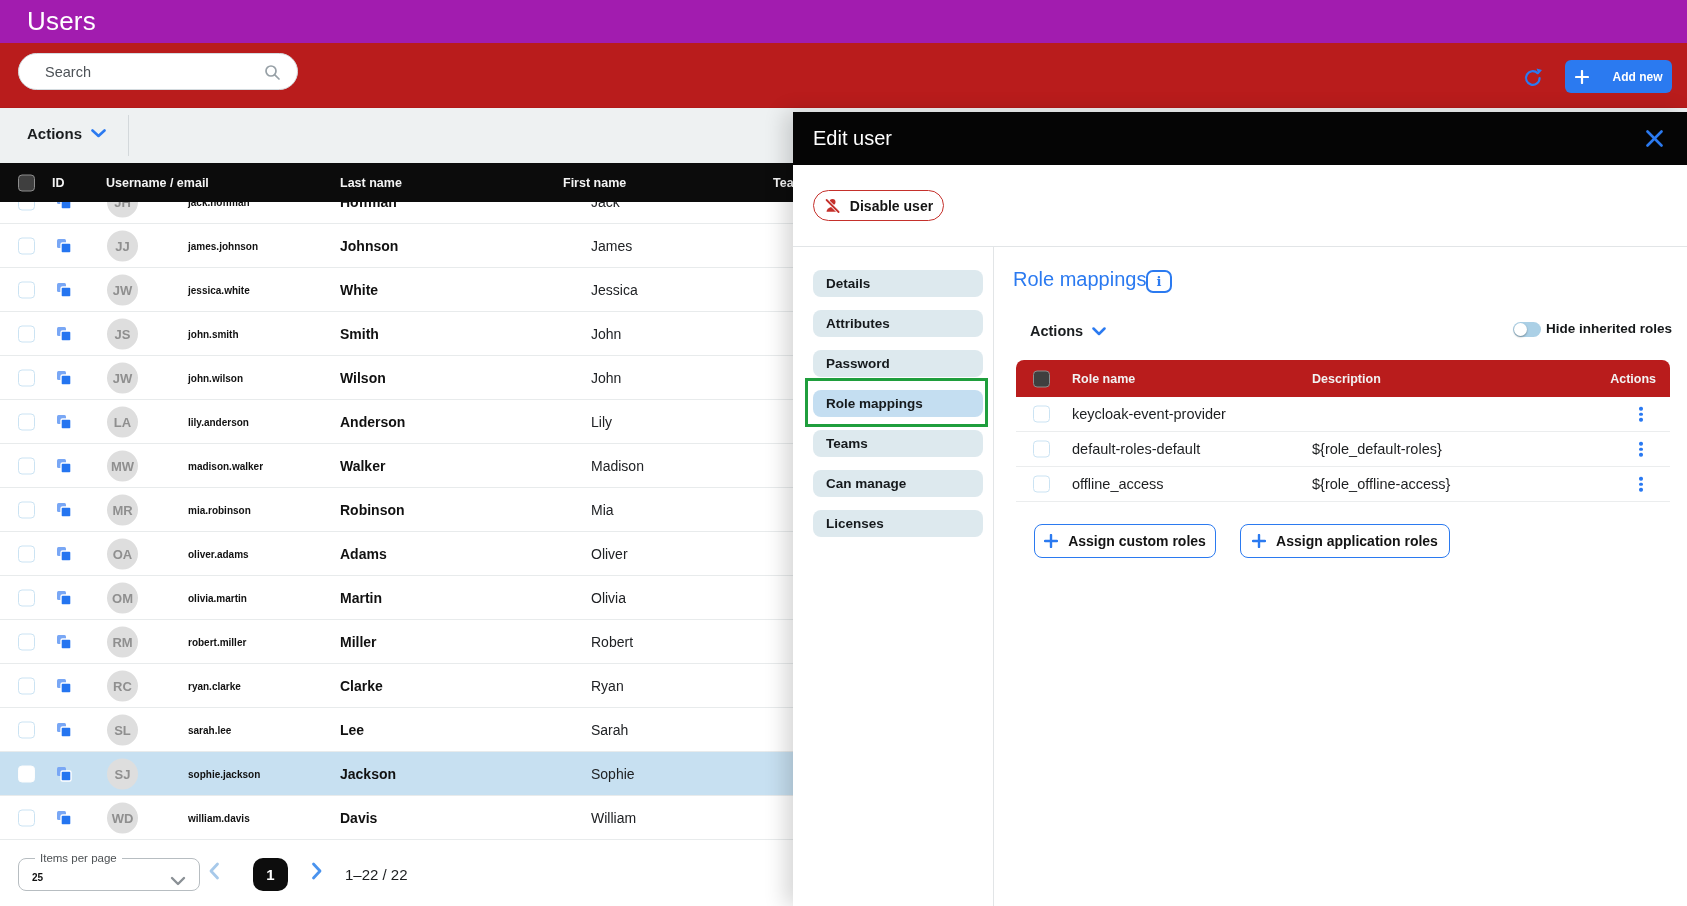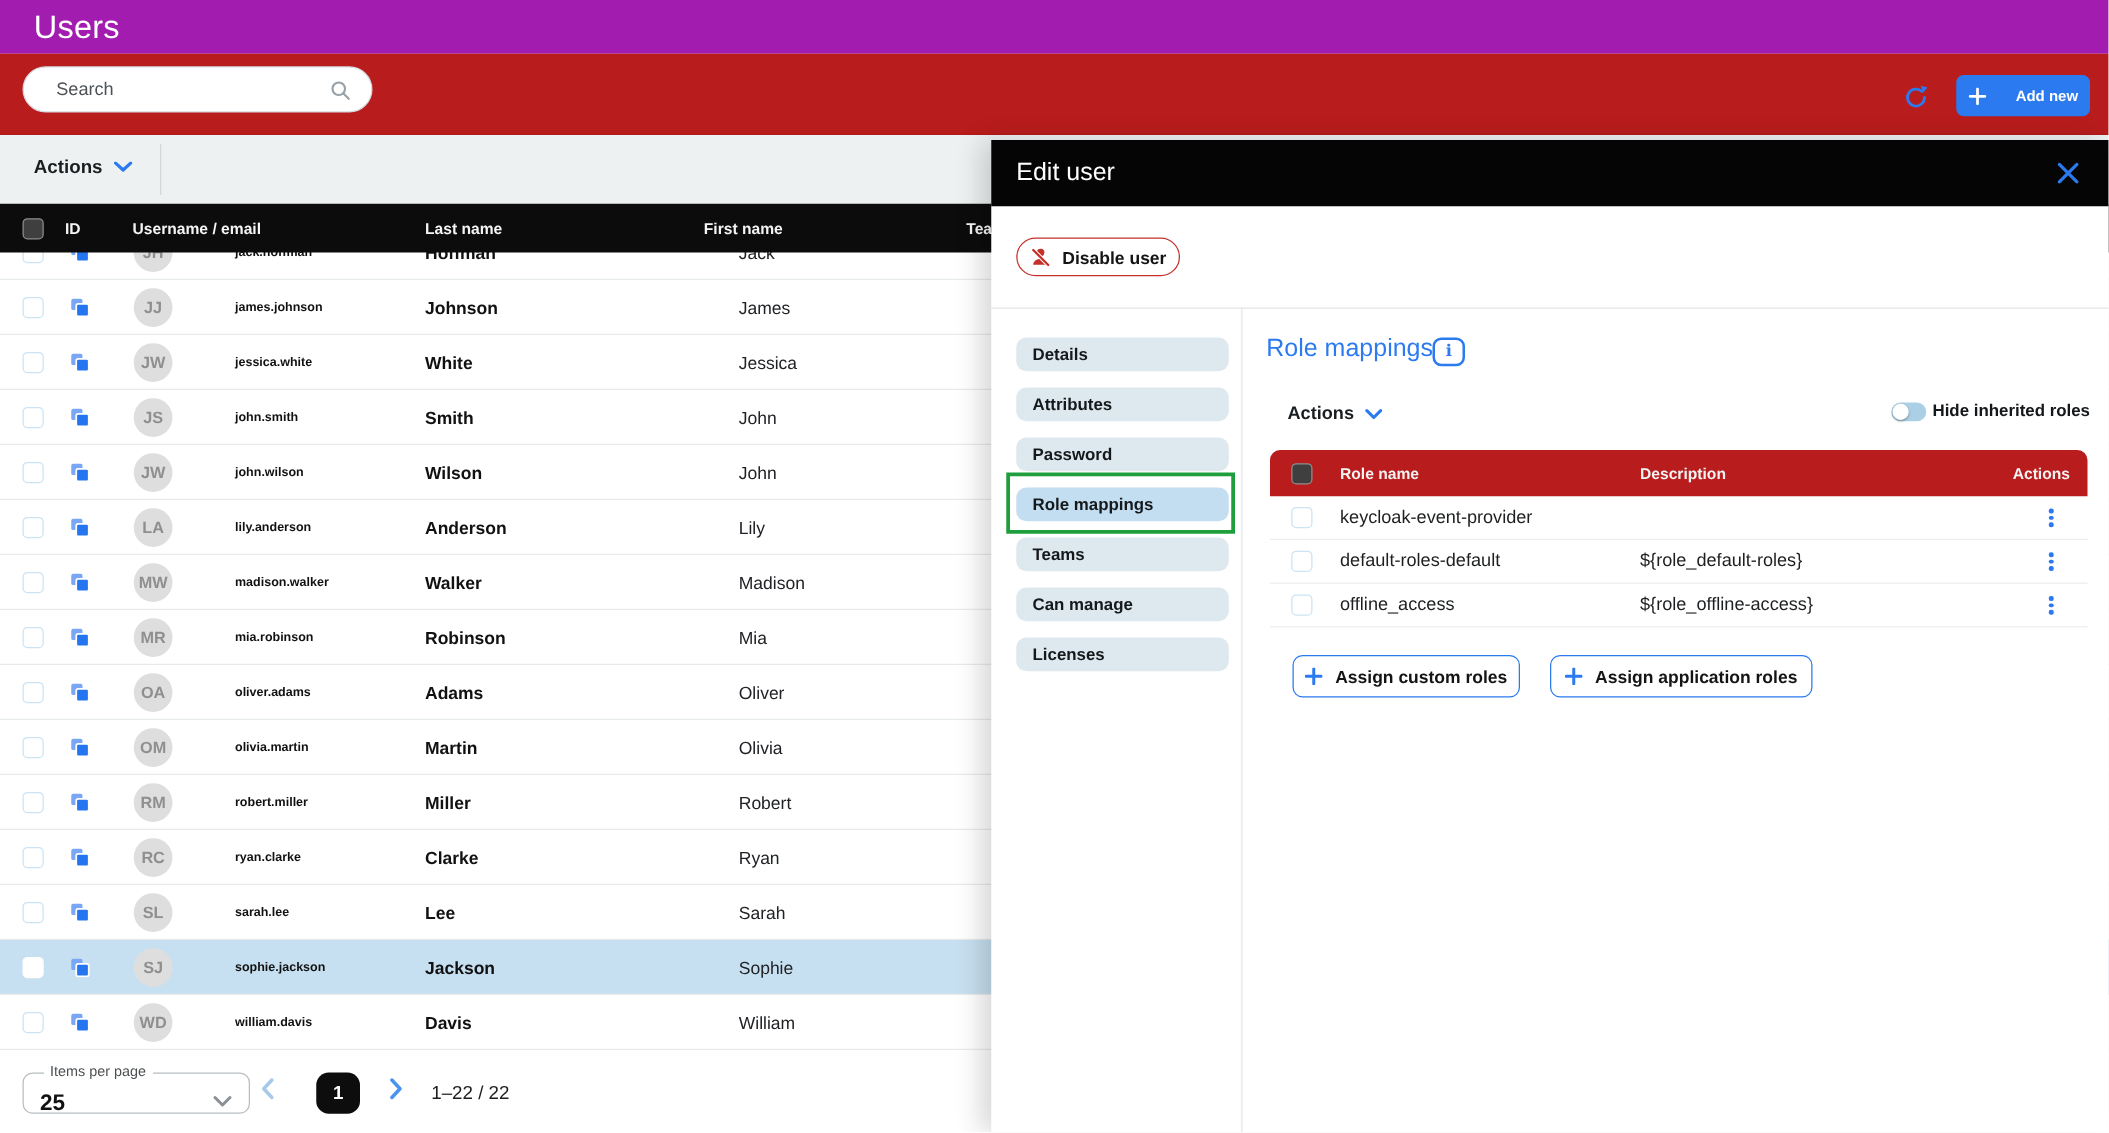--- a/index.html
+++ b/index.html
@@ -41,21 +41,21 @@
   .copy { left:56px; width:16px; height:16px; }
   .avatar { left:107px; width:31px; height:31px; border-radius:50%; background:#dedede; color:#8f8f8f; font-size:13px; font-weight:700; display:flex; align-items:center; justify-content:center; }
   .uname { left:148px; font-size:10px; font-weight:700; color:#111;margin-left:40px; }
   .lname { left:340px; font-size:14px; font-weight:700; color:#111; }
   .fname { left:563px; font-size:14px; font-weight:400; color:#202225;margin-left:28px; }
 
   
   .pager { position:absolute; left:0; top:840px; right:0; height:66px; background:#fff; }
   .ipp { position:absolute; left:18px; top:12px; width:182px; height:39px; border:1px solid #b7bdc1; border-radius:8px; }
   .ipp legend { margin-left:16px; padding:0 5px; font-size:11.5px; color:#4c5053; }
-  .ipp .val { position:absolute; left:13px; top:8px; font-size:18px; font-weight:700; color:#111; }
+  .ipp .val { position:absolute; left:13px; top:8px; font-size:10px; font-weight:700; color:#111; }
   .ipp .dd { position:absolute; right:13px; top:12px; }
   .pchev { position:absolute; top:22px; cursor:pointer; }
   .pchev.prev { left:208px; } .pchev.next { left:311px; }
   .pagenum { position:absolute; left:253px; top:18px; width:35px; height:33px; background:#0d0d0d; color:#fff; border-radius:10px; font-size:15px; font-weight:700; display:flex; align-items:center; justify-content:center; cursor:pointer; }
   .range { position:absolute; left:345px; top:26px; font-size:15px; color:#1c1e20; }
 
   
   .panel { position:absolute; left:793px; top:112px; width:894px; bottom:0; background:#fff; z-index:10; box-shadow:-8px 0 20px rgba(0,0,0,.16); }
   .phead { position:absolute; left:0; top:0; right:0; height:53px; background:#050505; display:flex; align-items:center; }
   .phead .ptitle { color:#fff; font-size:20px; font-weight:400; margin-left:20px; }

